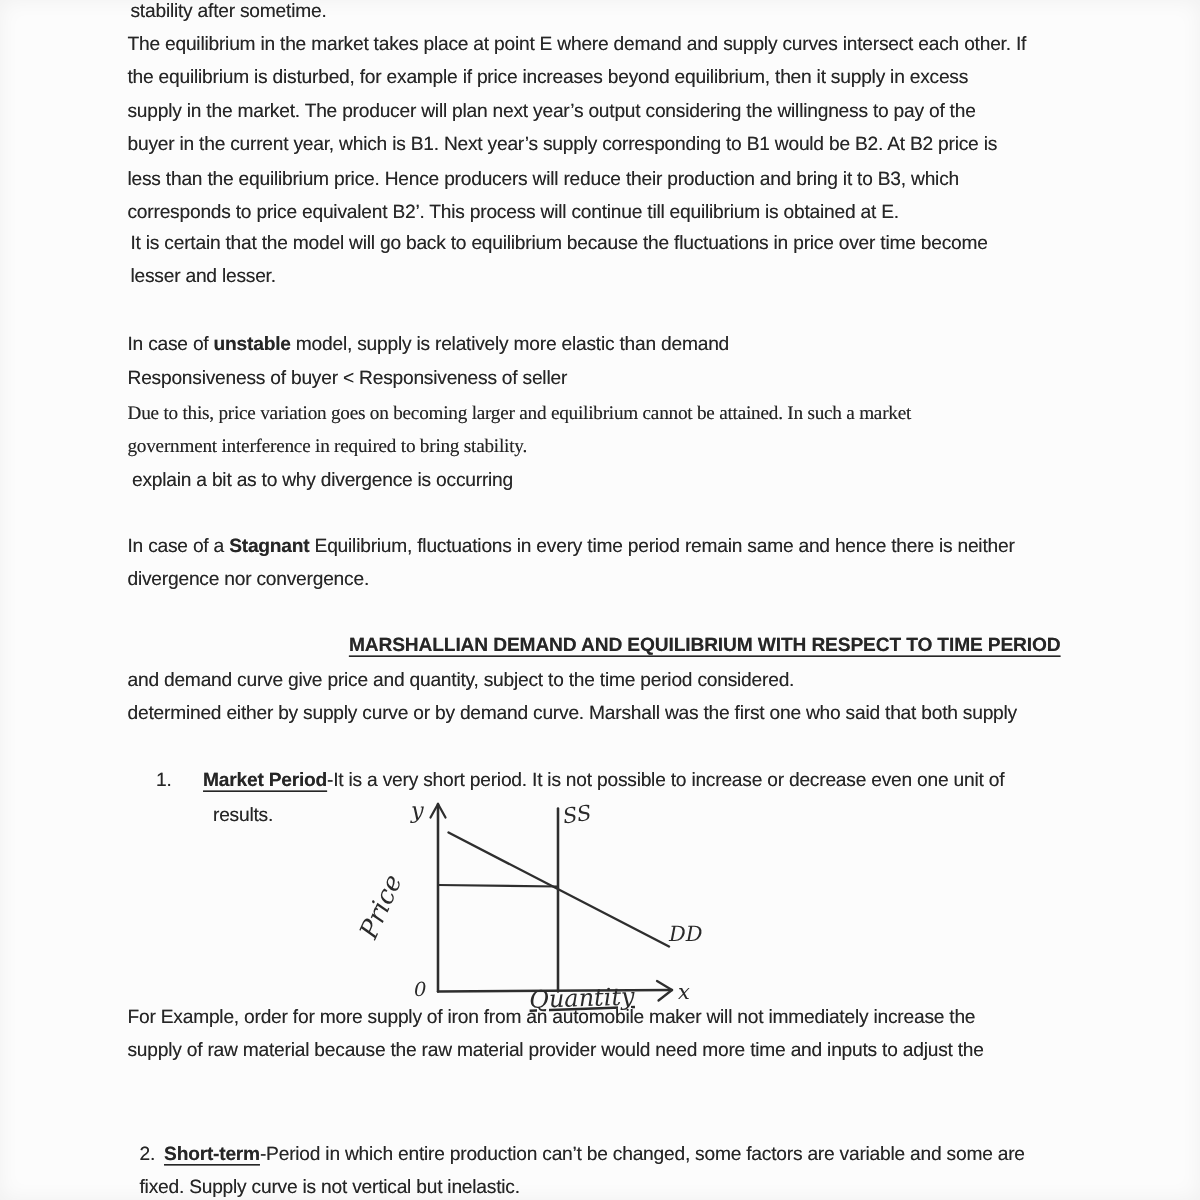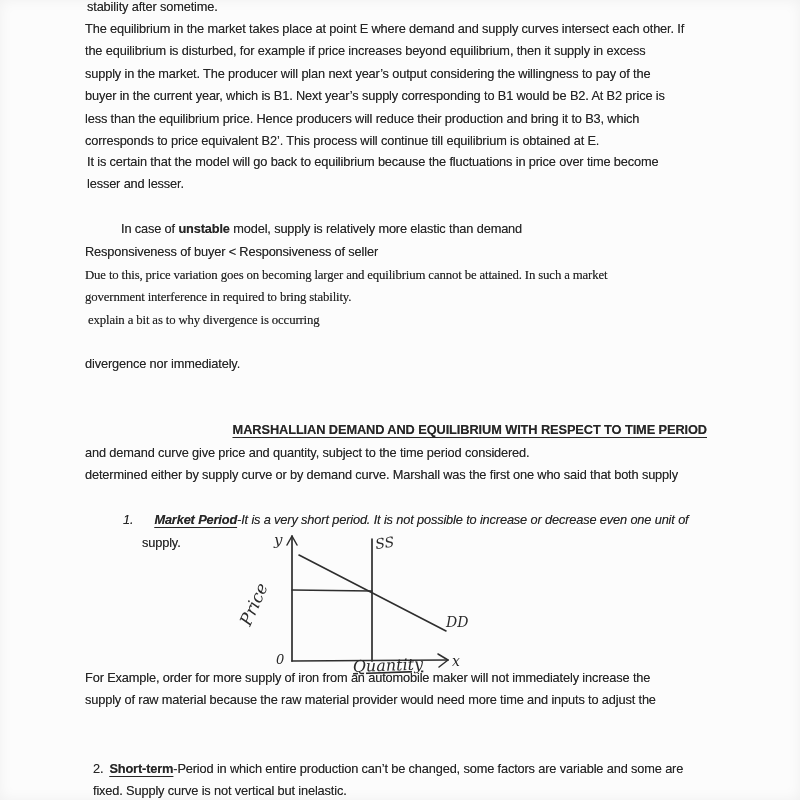--- a/index.html
+++ b/index.html
@@ -58,55 +58,56 @@
     <div class="line">buyer in the current year, which is B1. Next year’s supply corresponding to B1 would be B2. At B2 price is</div>
     <div class="line">less than the equilibrium price. Hence producers will reduce their production and bring it to B3, which</div>
     <div class="line">corresponds to price equivalent B2’. This process will continue till equilibrium is obtained at E.</div>
   </div>
 
   <div class="block" style="top:151px;left:87px;">
     <div class="line">It is certain that the model will go back to equilibrium because the fluctuations in price over time become</div>
     <div class="line">lesser and lesser.</div>
   </div>
 
-  <div class="block" style="top:218px;left:85px;margin-left:36px;">
+  <div class="block" style="top:218px;left:85px;">
     <div class="line"><span>In case of </span><span class="bold">unstable</span><span> model, supply is relatively more elastic than demand</span></div>
   </div>
 
   <div class="block" style="top:241px;left:85px;">
     <div class="line">Responsiveness of buyer &lt; Responsiveness of seller</div>
   </div>
 
   <div class="block" style="top:264px;left:85px;font-family:Liberation Serif, serif;">
     <div class="line">Due to this, price variation goes on becoming larger and equilibrium cannot be attained. In such a market</div>
     <div class="line">government interference in required to bring stability.</div>
   </div>
 
-  <div class="block" style="top:309px;left:88px;font-family:Liberation Serif, serif;">
+  <div class="block" style="top:309px;left:88px;">
     <div class="line">explain a bit as to why divergence is occurring</div>
   </div>
 
   <div class="block" style="top:353px;left:85px;">
-    <div class="line">divergence nor immediately.</div>
+    <div class="line"><span>In case of a </span><span class="bold">Stagnant</span><span> Equilibrium, fluctuations in every time period remain same and hence there is neither</span></div>
+    <div class="line">divergence nor convergence.</div>
   </div>
 
   <div class="block" style="top:419px;left:85px;width:622px;">
     <div class="line heading-line">MARSHALLIAN DEMAND AND EQUILIBRIUM WITH RESPECT TO TIME PERIOD</div>
   </div>
 
   <div class="block" style="top:442px;left:85px;">
     <div class="line">and demand curve give price and quantity, subject to the time period considered.</div>
     <div class="line">determined either by supply curve or by demand curve. Marshall was the first one who said that both supply</div>
   </div>
 
-  <div class="block" style="top:509px;left:123px;font-style:italic;">
+  <div class="block" style="top:509px;left:104px;">
     <div class="line"><span class="num">1.</span><span class="term">Market Period</span><span>-It is a very short period. It is not possible to increase or decrease even one unit of</span></div>
   </div>
   <div class="block" style="top:532px;left:142px;">
-    <div class="line">supply.</div>
+    <div class="line">results.</div>
   </div>
 
   <svg class="block" style="top:524px;left:236px;" width="244" height="156" viewBox="0 0 244 156">
 
     <path d="M56 12 L56 137" stroke-width="1.7"></path>
     <path d="M56 12 L51 21 M56 12 L61 21" stroke-width="1.5"></path>
 
     <path d="M56 137 L212 136" stroke-width="1.7"></path>
     <path d="M212 136 L202 130 M212 136 L203 143" stroke-width="1.5"></path>
 

